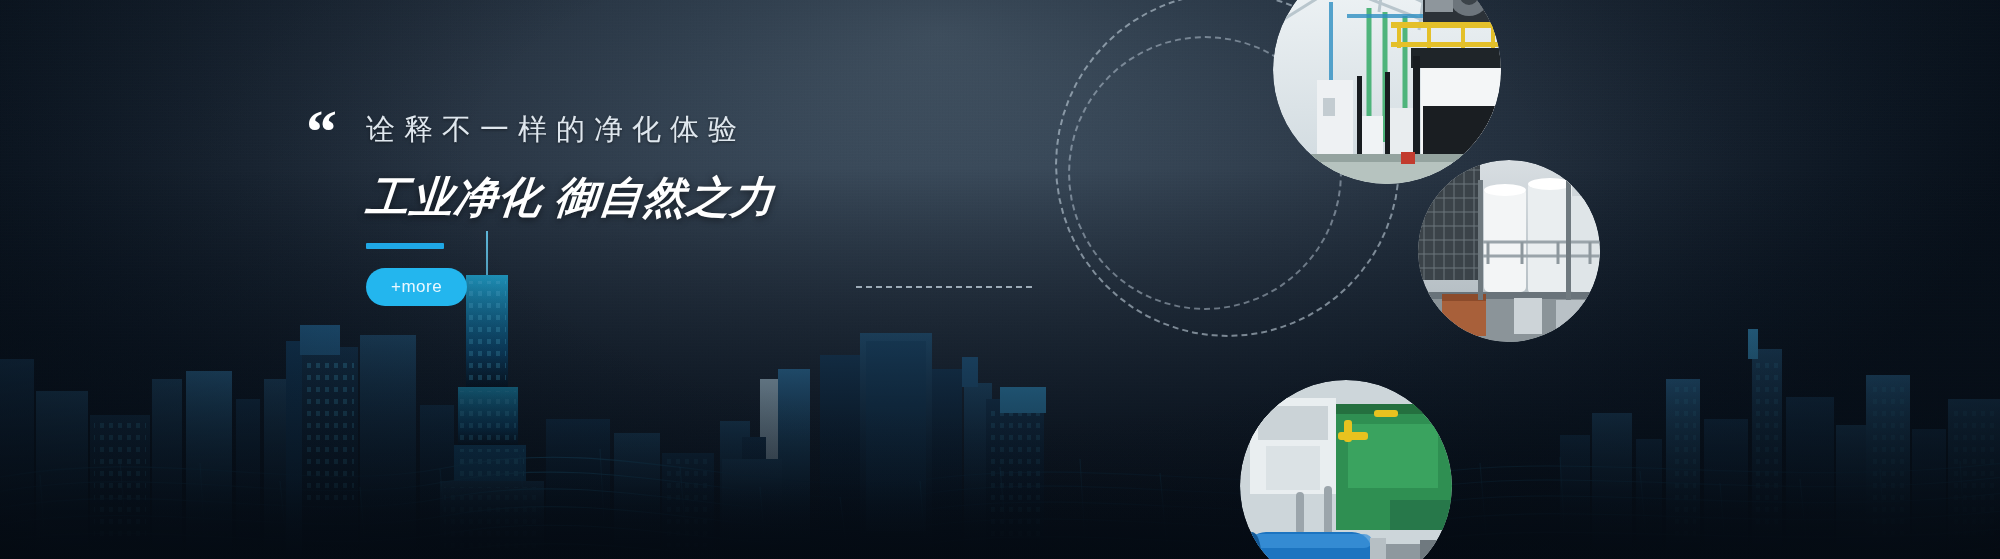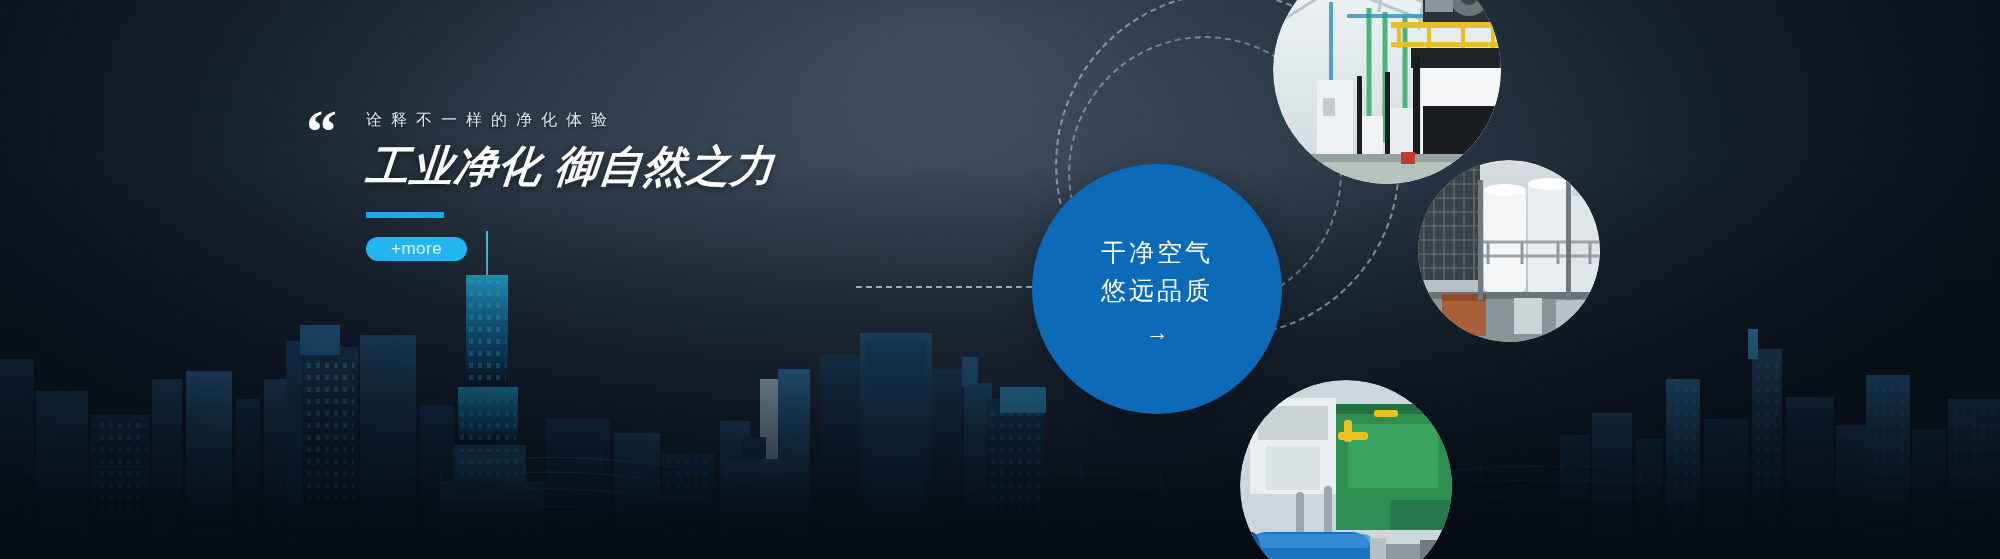--- a/index.html
+++ b/index.html
@@ -53,25 +53,25 @@
     left:-60px;
     top:-10px;
     font-family:"Liberation Serif","DejaVu Serif",serif;
     font-size:62px;
     line-height:1;
     color:#ffffff;
     font-weight:700;
     letter-spacing:-2px;
   }
   .subtitle{
-    font-size:16px;
+    font-size:29px;
     color:#dfe7ee;
     letter-spacing:9px;
     font-weight:400;
-    margin-bottom:12px;
+    margin-bottom:24px;
     white-space:nowrap;
     text-shadow:0 1px 3px rgba(0,0,0,.45);
   }
   .headline{
     font-size:43px;
     font-weight:700;
     color:#ffffff;
     letter-spacing:1px;
     font-style:italic;
     white-space:nowrap;
@@ -95,21 +95,21 @@
     letter-spacing:.5px;
     text-shadow:0 1px 3px rgba(0,0,0,.45);
     margin-bottom:22px;
   }
   .body-text div{ white-space:nowrap; }
   .more-btn{
     display:inline-block;
     background:#23b6ee;
     color:#eaf8ff;
     font-size:17px;
-    padding:2px 25px;
+    padding:9px 25px;
     border-radius:20px;
     border:none;
     cursor:pointer;
     letter-spacing:.5px;
     font-family:inherit;
   }
 
   
   .focus-badge{
     position:absolute;
@@ -359,25 +359,20 @@
 
   <div class="copy">
     <div class="quote-mark">“</div>
     <div class="subtitle">诠释不一样的净化体验</div>
     <div class="headline">工业净化 御自然之力</div>
     <div class="rule"></div>
     <button class="more-btn">+more</button>
   </div>
 
 
-  <div class="main-circle">
-    <div class="ln">干净空气</div>
-    <div class="ln">悠远品质</div>
-    <div class="arrow">→</div>
-  </div>
 
   <div class="photo photo-top">
     <svg width="228" height="228" viewBox="0 0 228 228">
       <defs>
         <clipPath id="c1">
             <circle cx="114" cy="114" r="114"></circle>
           </clipPath>
         <linearGradient id="sky1" x1="0" y1="0" x2="0" y2="1">
           <stop offset="0%" stop-color="#f2f6f8"></stop>
             <stop offset="100%" stop-color="#cfd9de"></stop>

